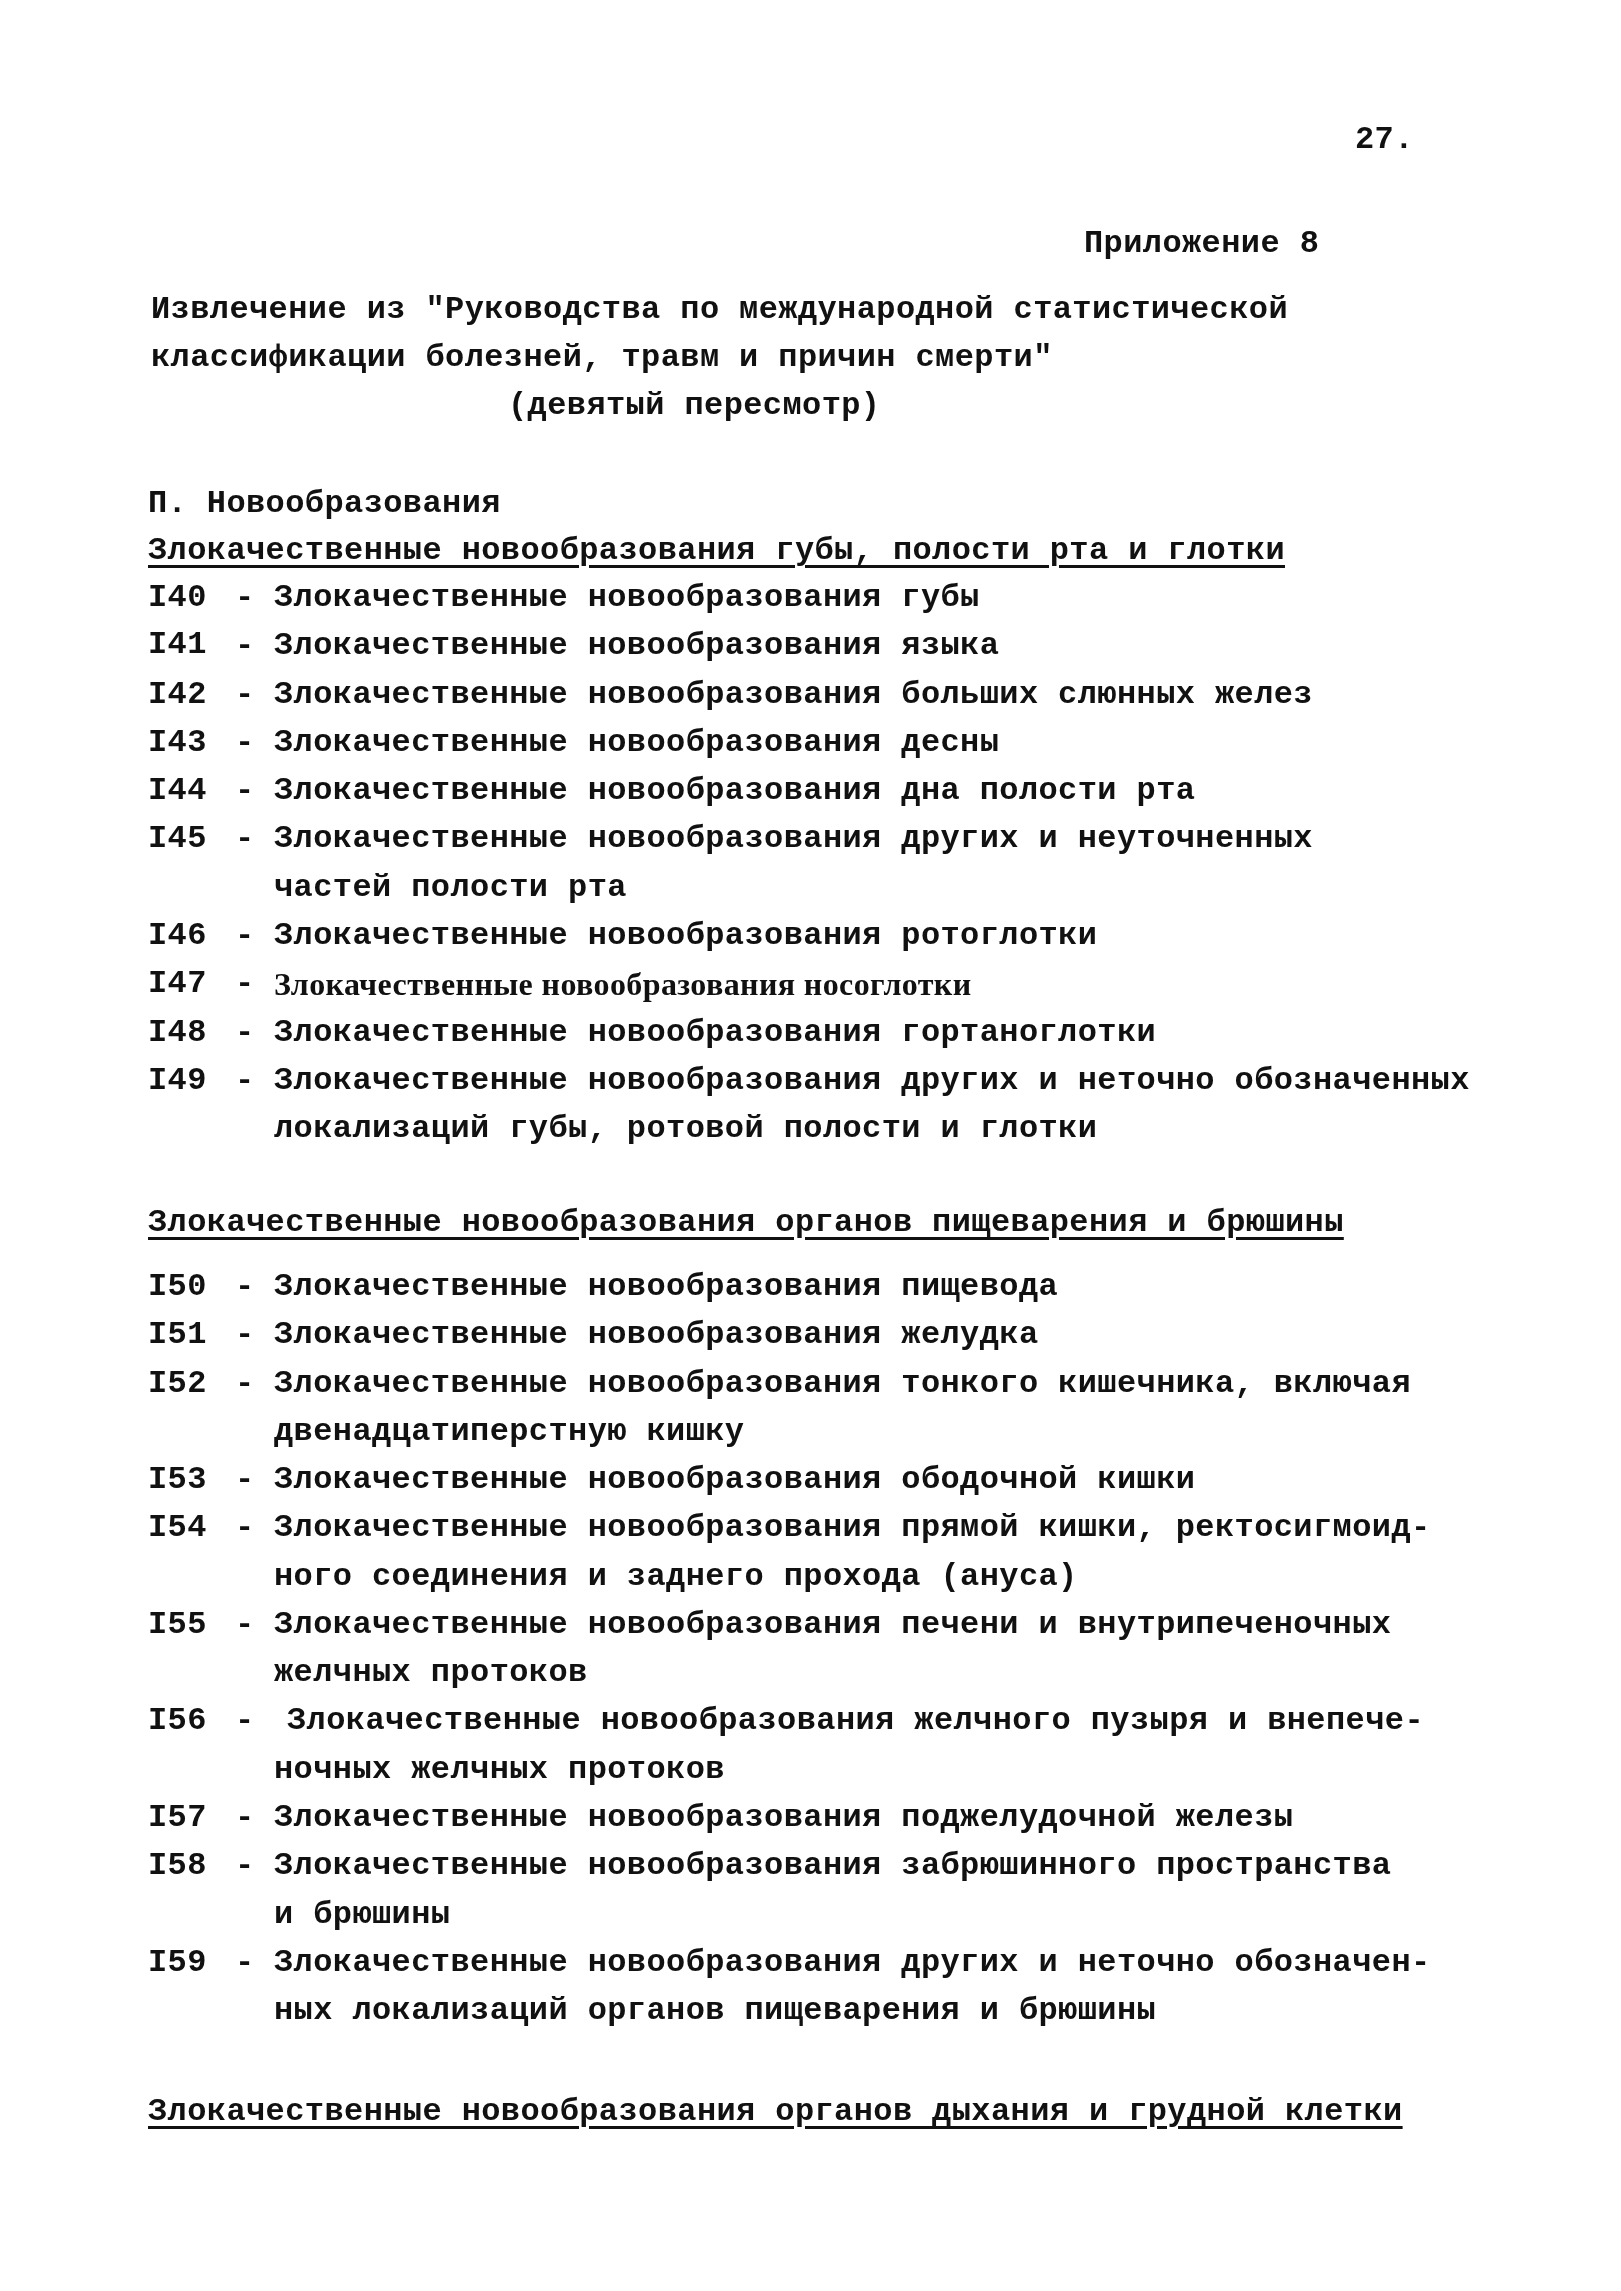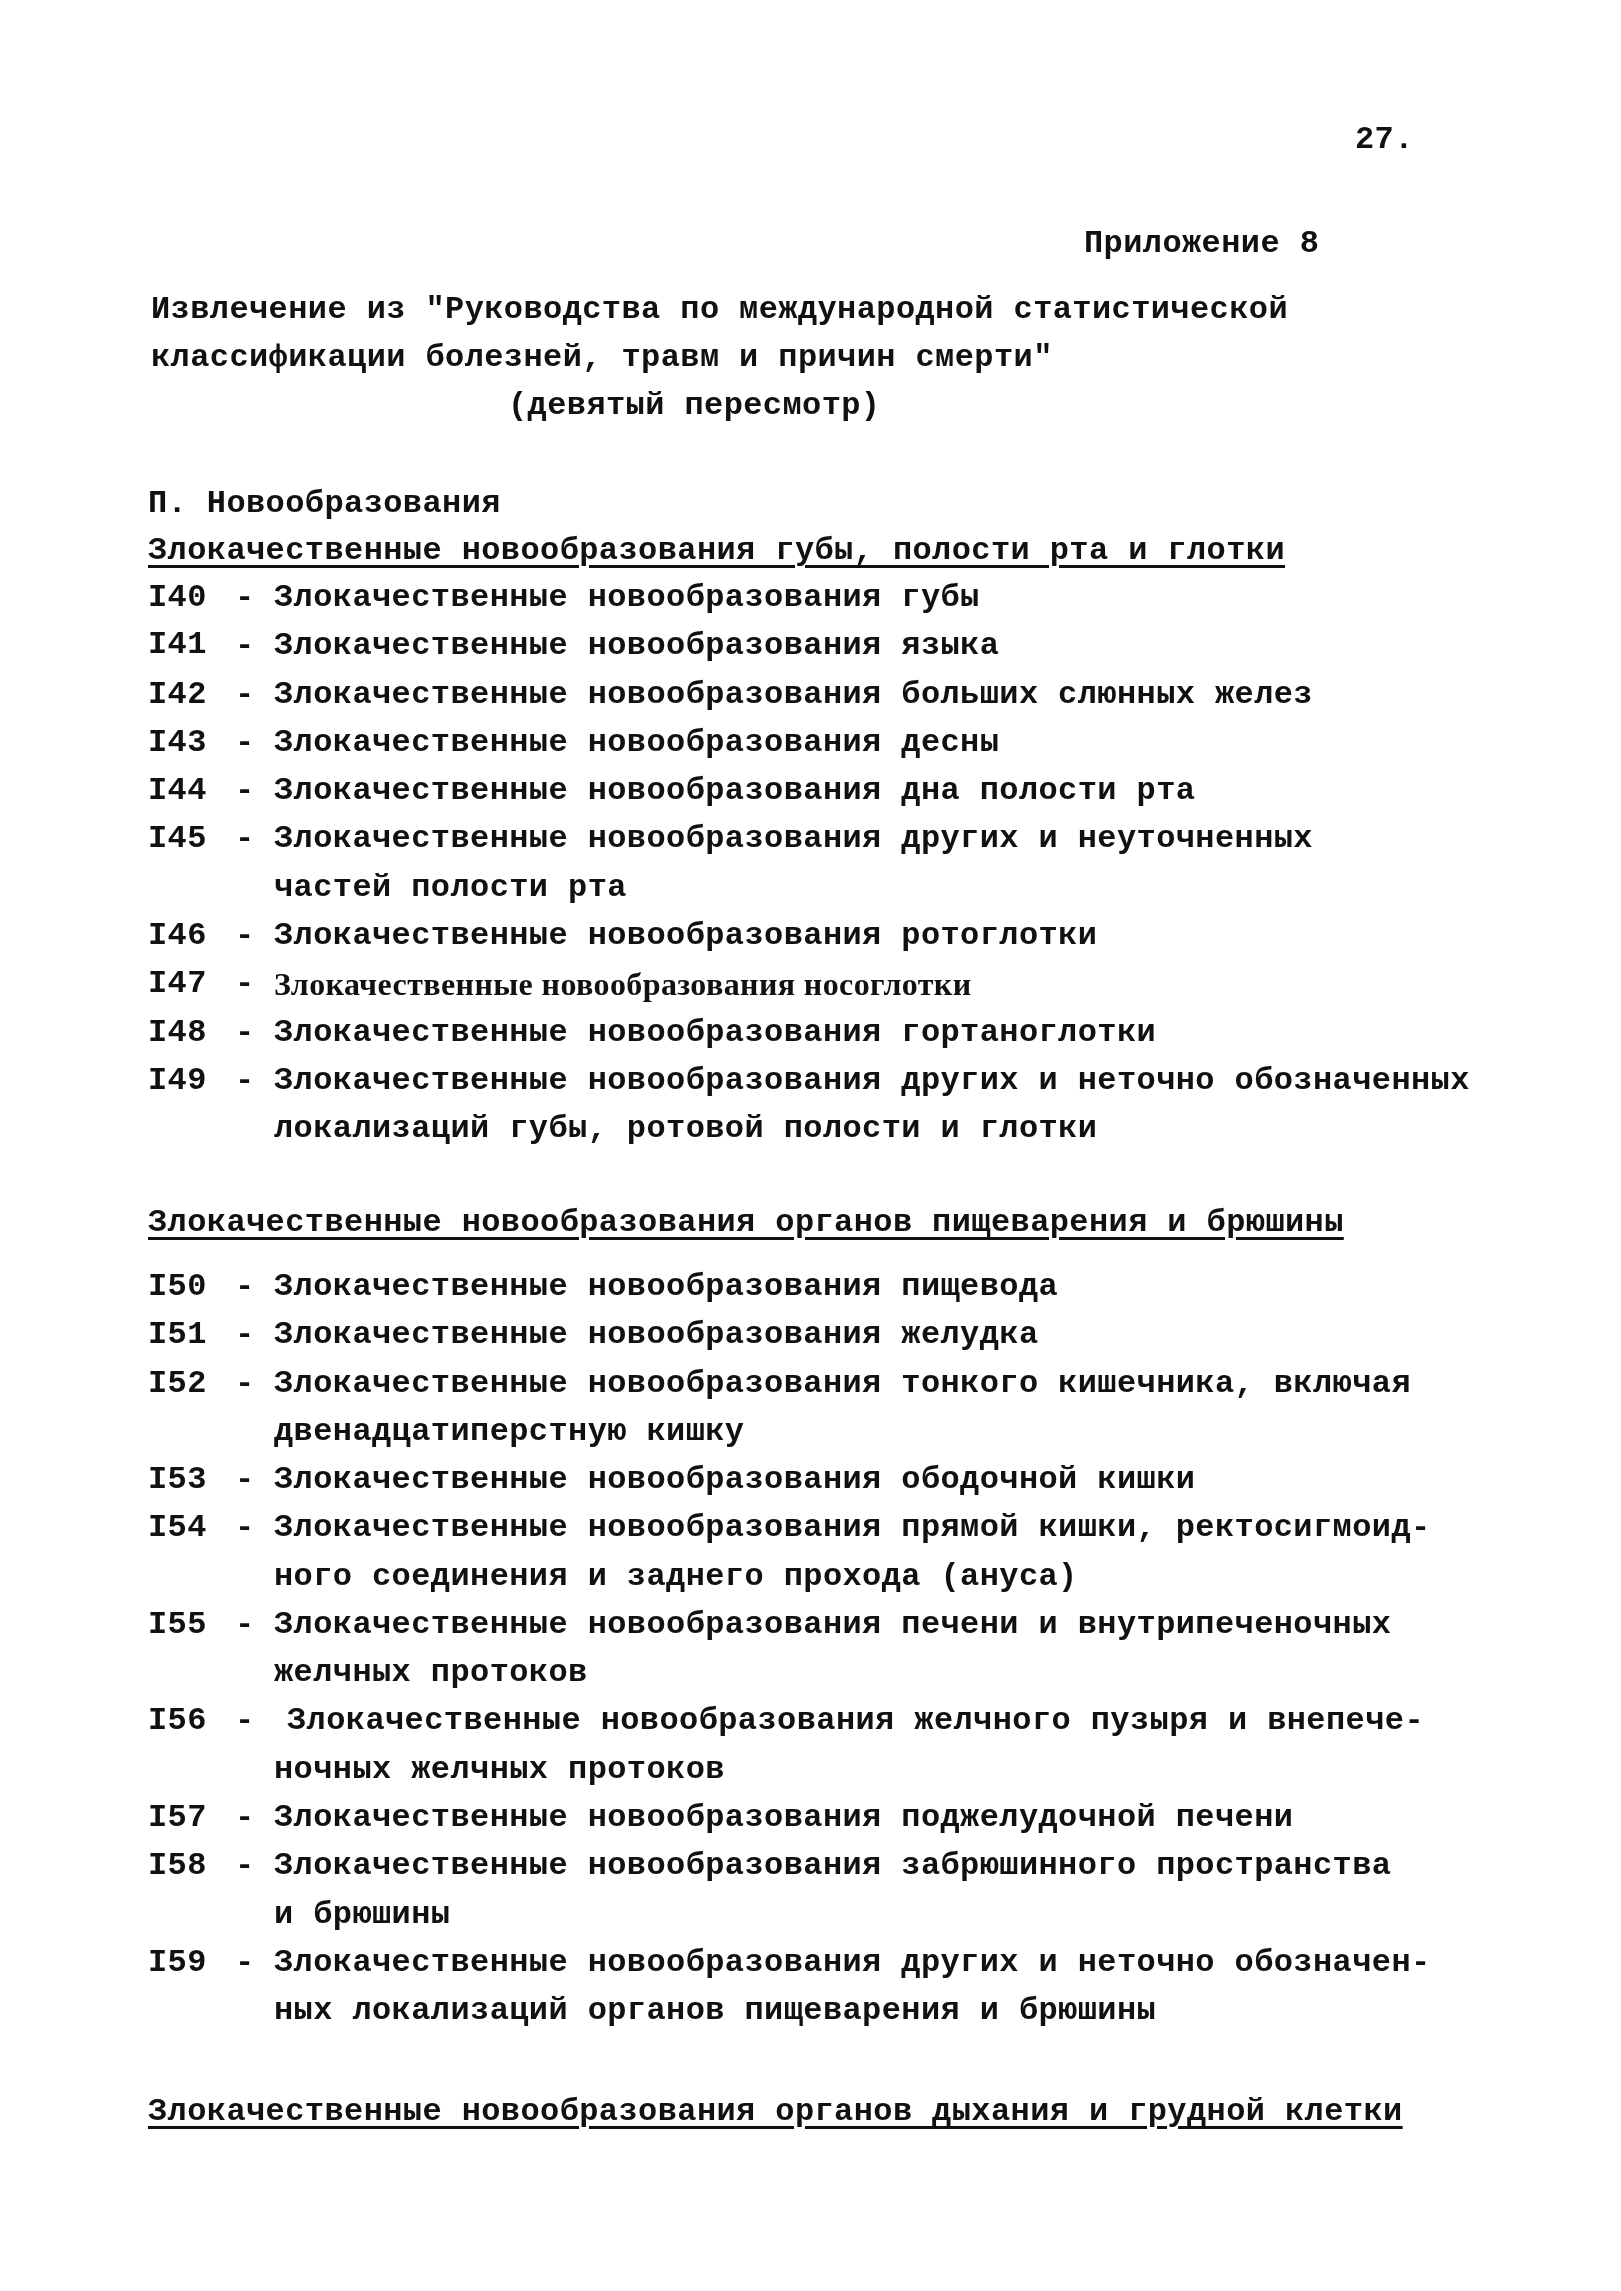--- a/index.html
+++ b/index.html
@@ -112,21 +112,21 @@
     </div>
     <div>
       <div class="t" style="left: 148px; top: 1702px;">I56</div>
       <div class="t" style="left: 235px; top: 1702px;">-</div>
       <div class="t" style="left: 274px; top: 1702px; margin-left: 13px;">Злокачественные новообразования желчного пузыря и внепече-</div>
       <div class="t" style="left: 274px; top: 1751px;">ночных желчных протоков</div>
     </div>
     <div>
       <div class="t" style="left: 148px; top: 1799px;">I57</div>
       <div class="t" style="left: 235px; top: 1799px;">-</div>
-      <div class="t" style="left: 274px; top: 1799px;">Злокачественные новообразования поджелудочной печени</div>
+      <div class="t" style="left: 274px; top: 1799px;">Злокачественные новообразования поджелудочной железы</div>
     </div>
     <div>
       <div class="t" style="left: 148px; top: 1847px;">I58</div>
       <div class="t" style="left: 235px; top: 1847px;">-</div>
       <div class="t" style="left: 274px; top: 1847px;">Злокачественные новообразования забрюшинного пространства</div>
       <div class="t" style="left: 274px; top: 1896px;">и брюшины</div>
     </div>
     <div>
       <div class="t" style="left: 148px; top: 1944px;">I59</div>
       <div class="t" style="left: 235px; top: 1944px;">-</div>

